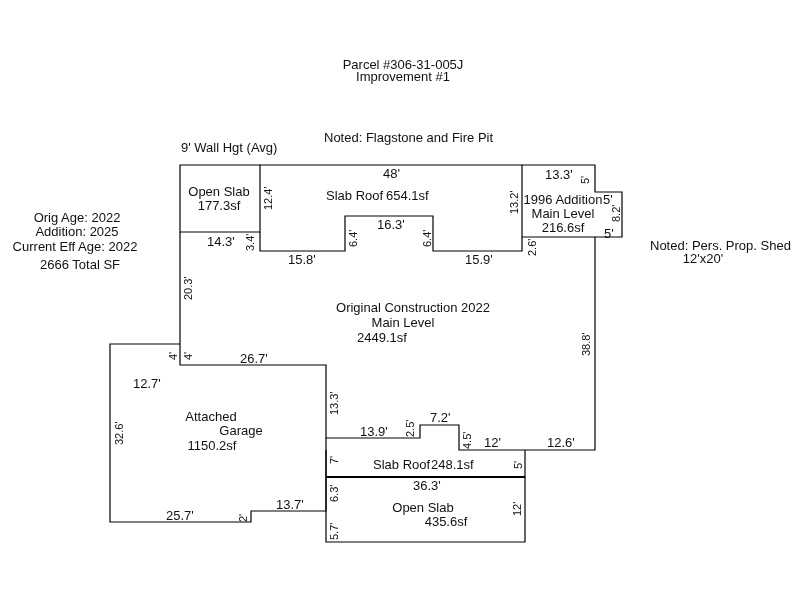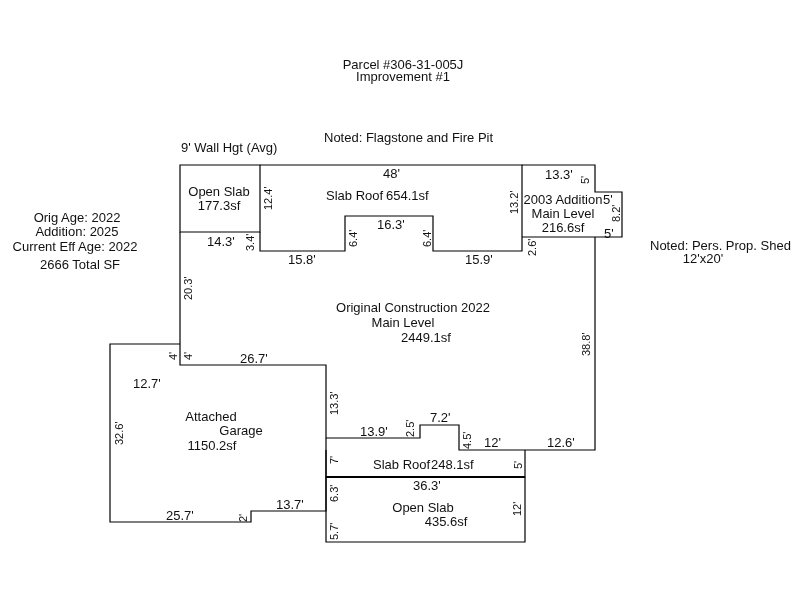--- a/index.html
+++ b/index.html
@@ -45,27 +45,27 @@
 <div class="t c" style="left:77px;top:225px;">Addition: 2025</div>
 <div class="t c" style="left:75px;top:240px;">Current Eff Age: 2022</div>
 <div class="t c" style="left:80px;top:258px;">2666 Total SF</div>
 
 <div class="t c" style="left:219px;top:185px;">Open Slab</div>
 <div class="t c" style="left:219px;top:199px;">177.3sf</div>
 
 <div class="t" style="left:326px;top:189px;">Slab Roof</div>
 <div class="t" style="left:386px;top:189px;text-align:center;">654.1sf</div>
 
-<div class="t c" style="left:563px;top:193px;">2003 Addition</div>
+<div class="t c" style="left:563px;top:193px;">1996 Addition</div>
 <div class="t c" style="left:563px;top:207px;">Main Level</div>
 <div class="t c" style="left:563px;top:221px;">216.6sf</div>
 
 <div class="t c" style="left:413px;top:301px;">Original Construction 2022</div>
 <div class="t c" style="left:403px;top:316px;">Main Level</div>
-<div class="t c" style="left:426px;top:331px;">2449.1sf</div>
+<div class="t c" style="left:382px;top:331px;">2449.1sf</div>
 
 <div class="t c" style="left:211px;top:410px;">Attached</div>
 <div class="t c" style="left:213px;top:424px;margin-left:28px;">Garage</div>
 <div class="t c" style="left:212px;top:439px;">1150.2sf</div>
 
 <div class="t" style="left:373px;top:458px;">Slab Roof</div>
 <div class="t" style="left:431px;top:458px;">248.1sf</div>
 
 <div class="t c" style="left:423px;top:501px;">Open Slab</div>
 <div class="t c" style="left:446px;top:515px;">435.6sf</div>

